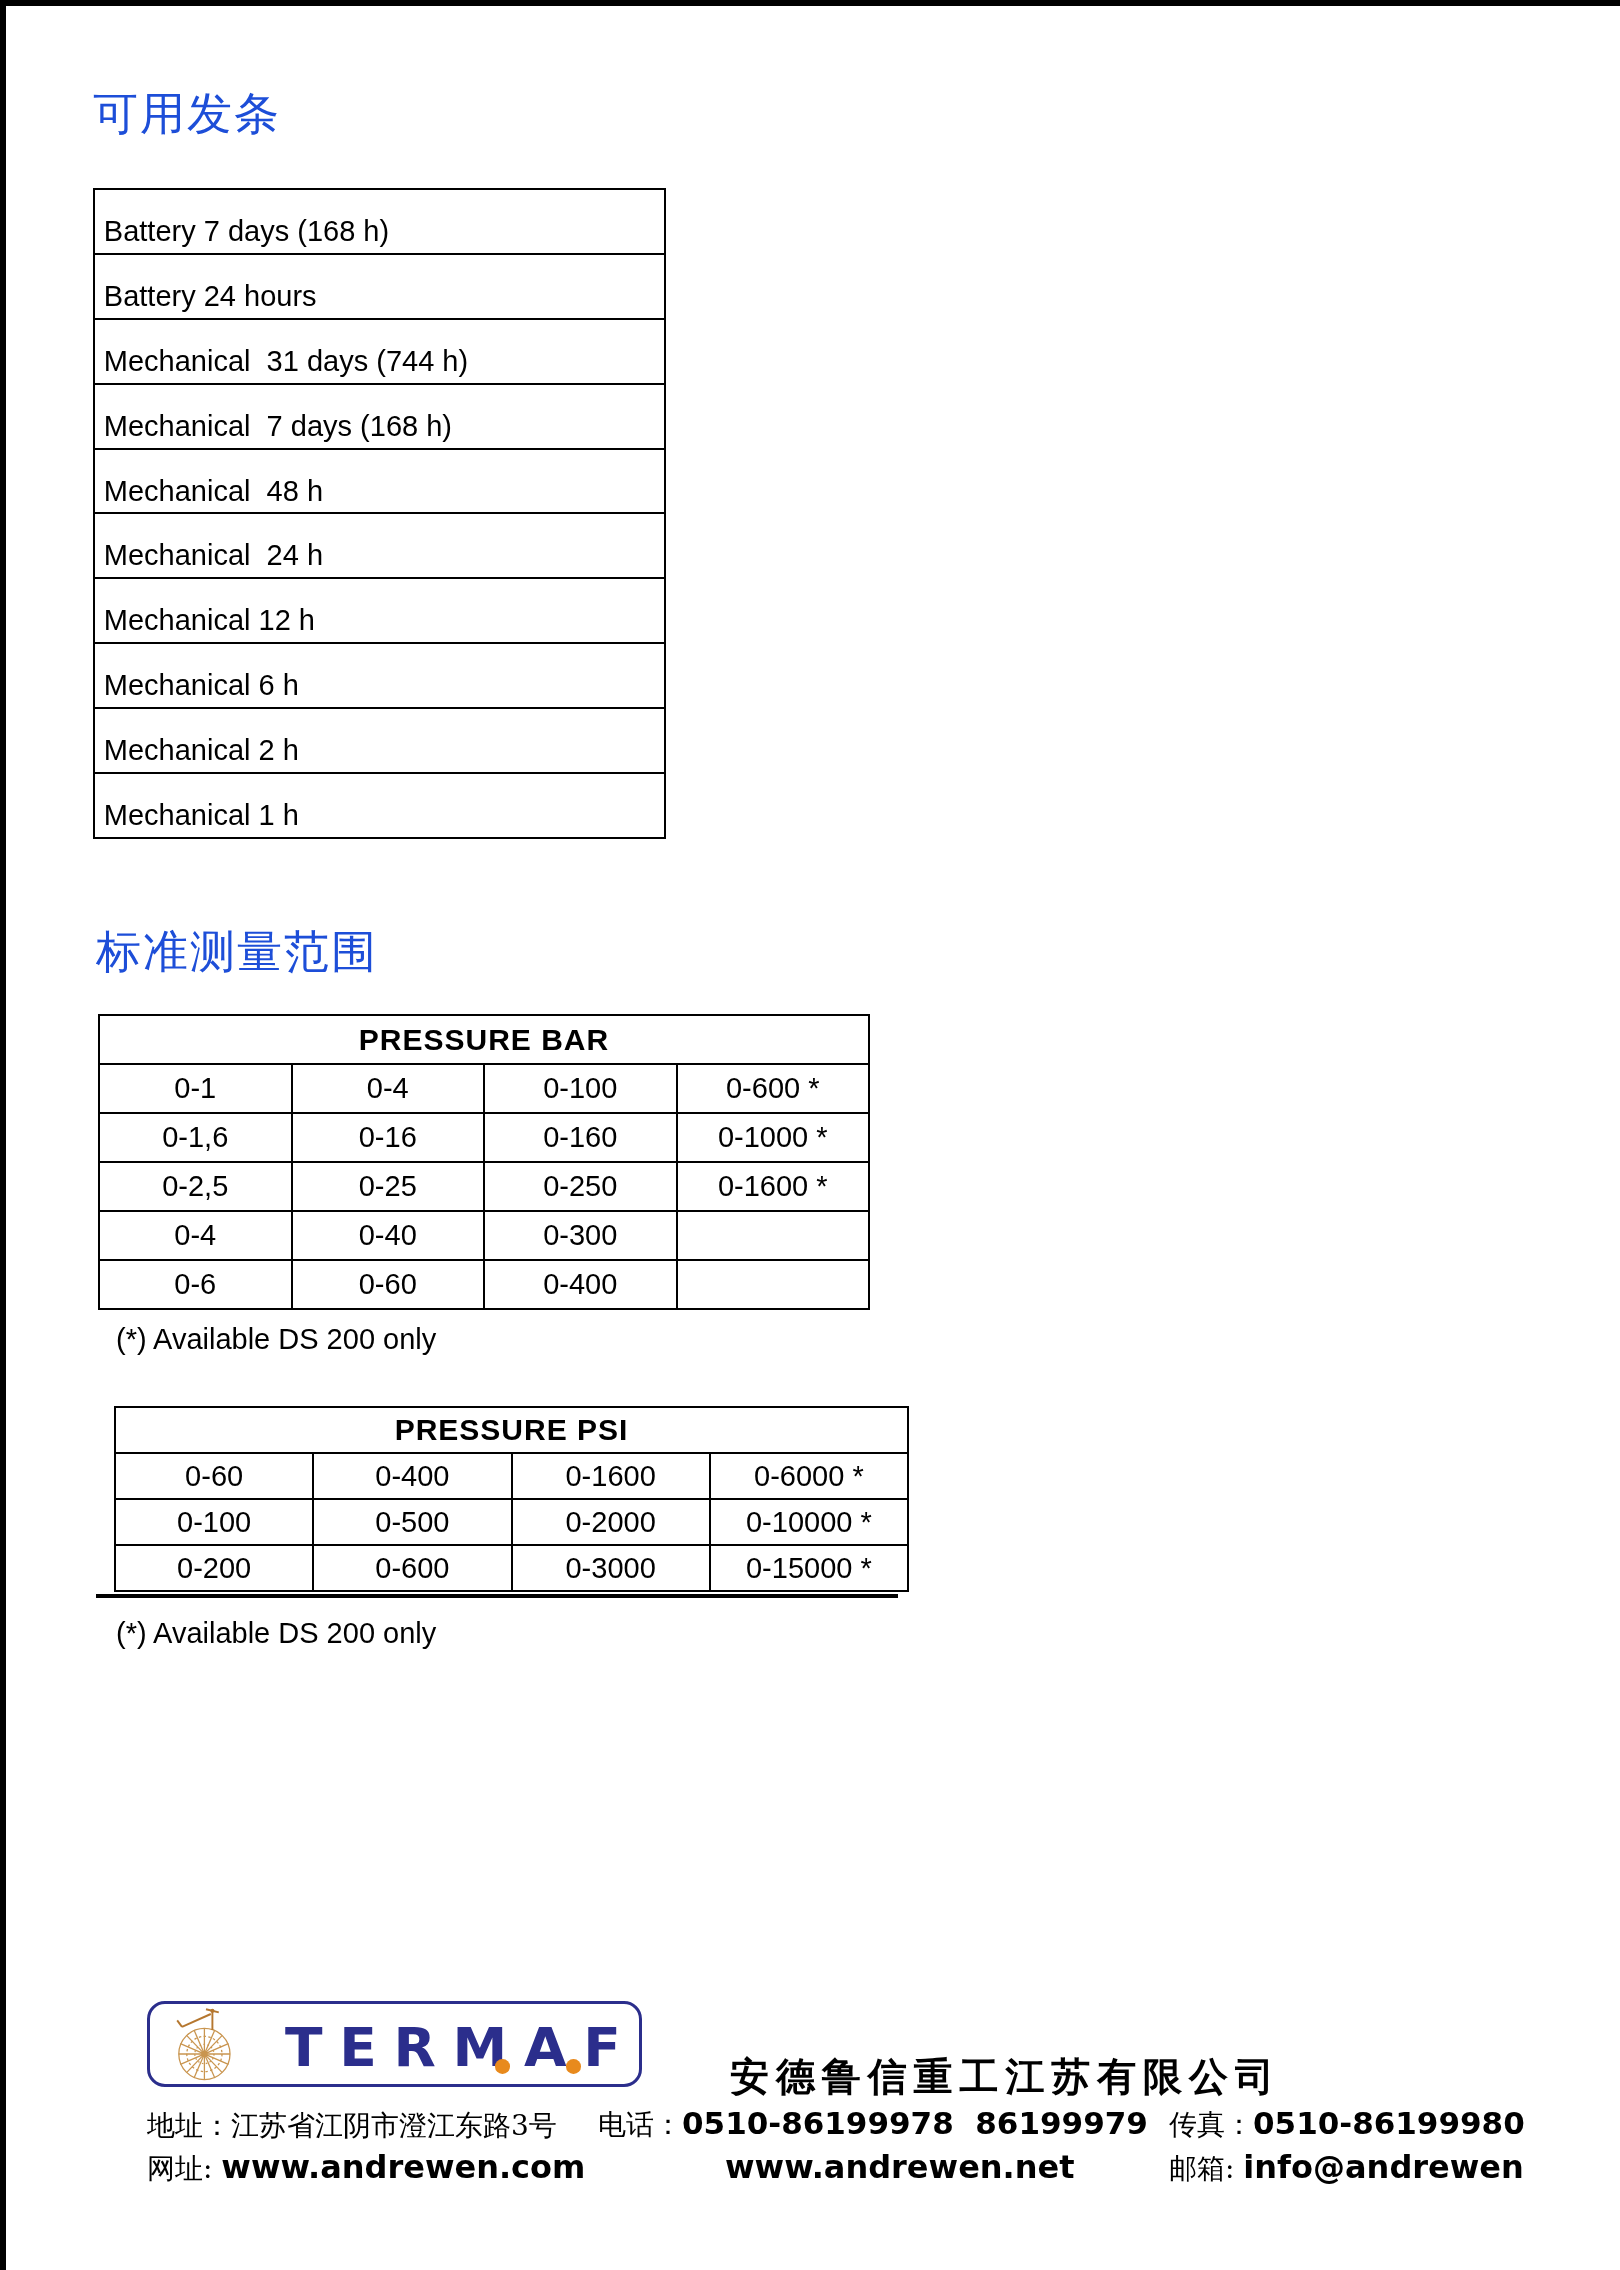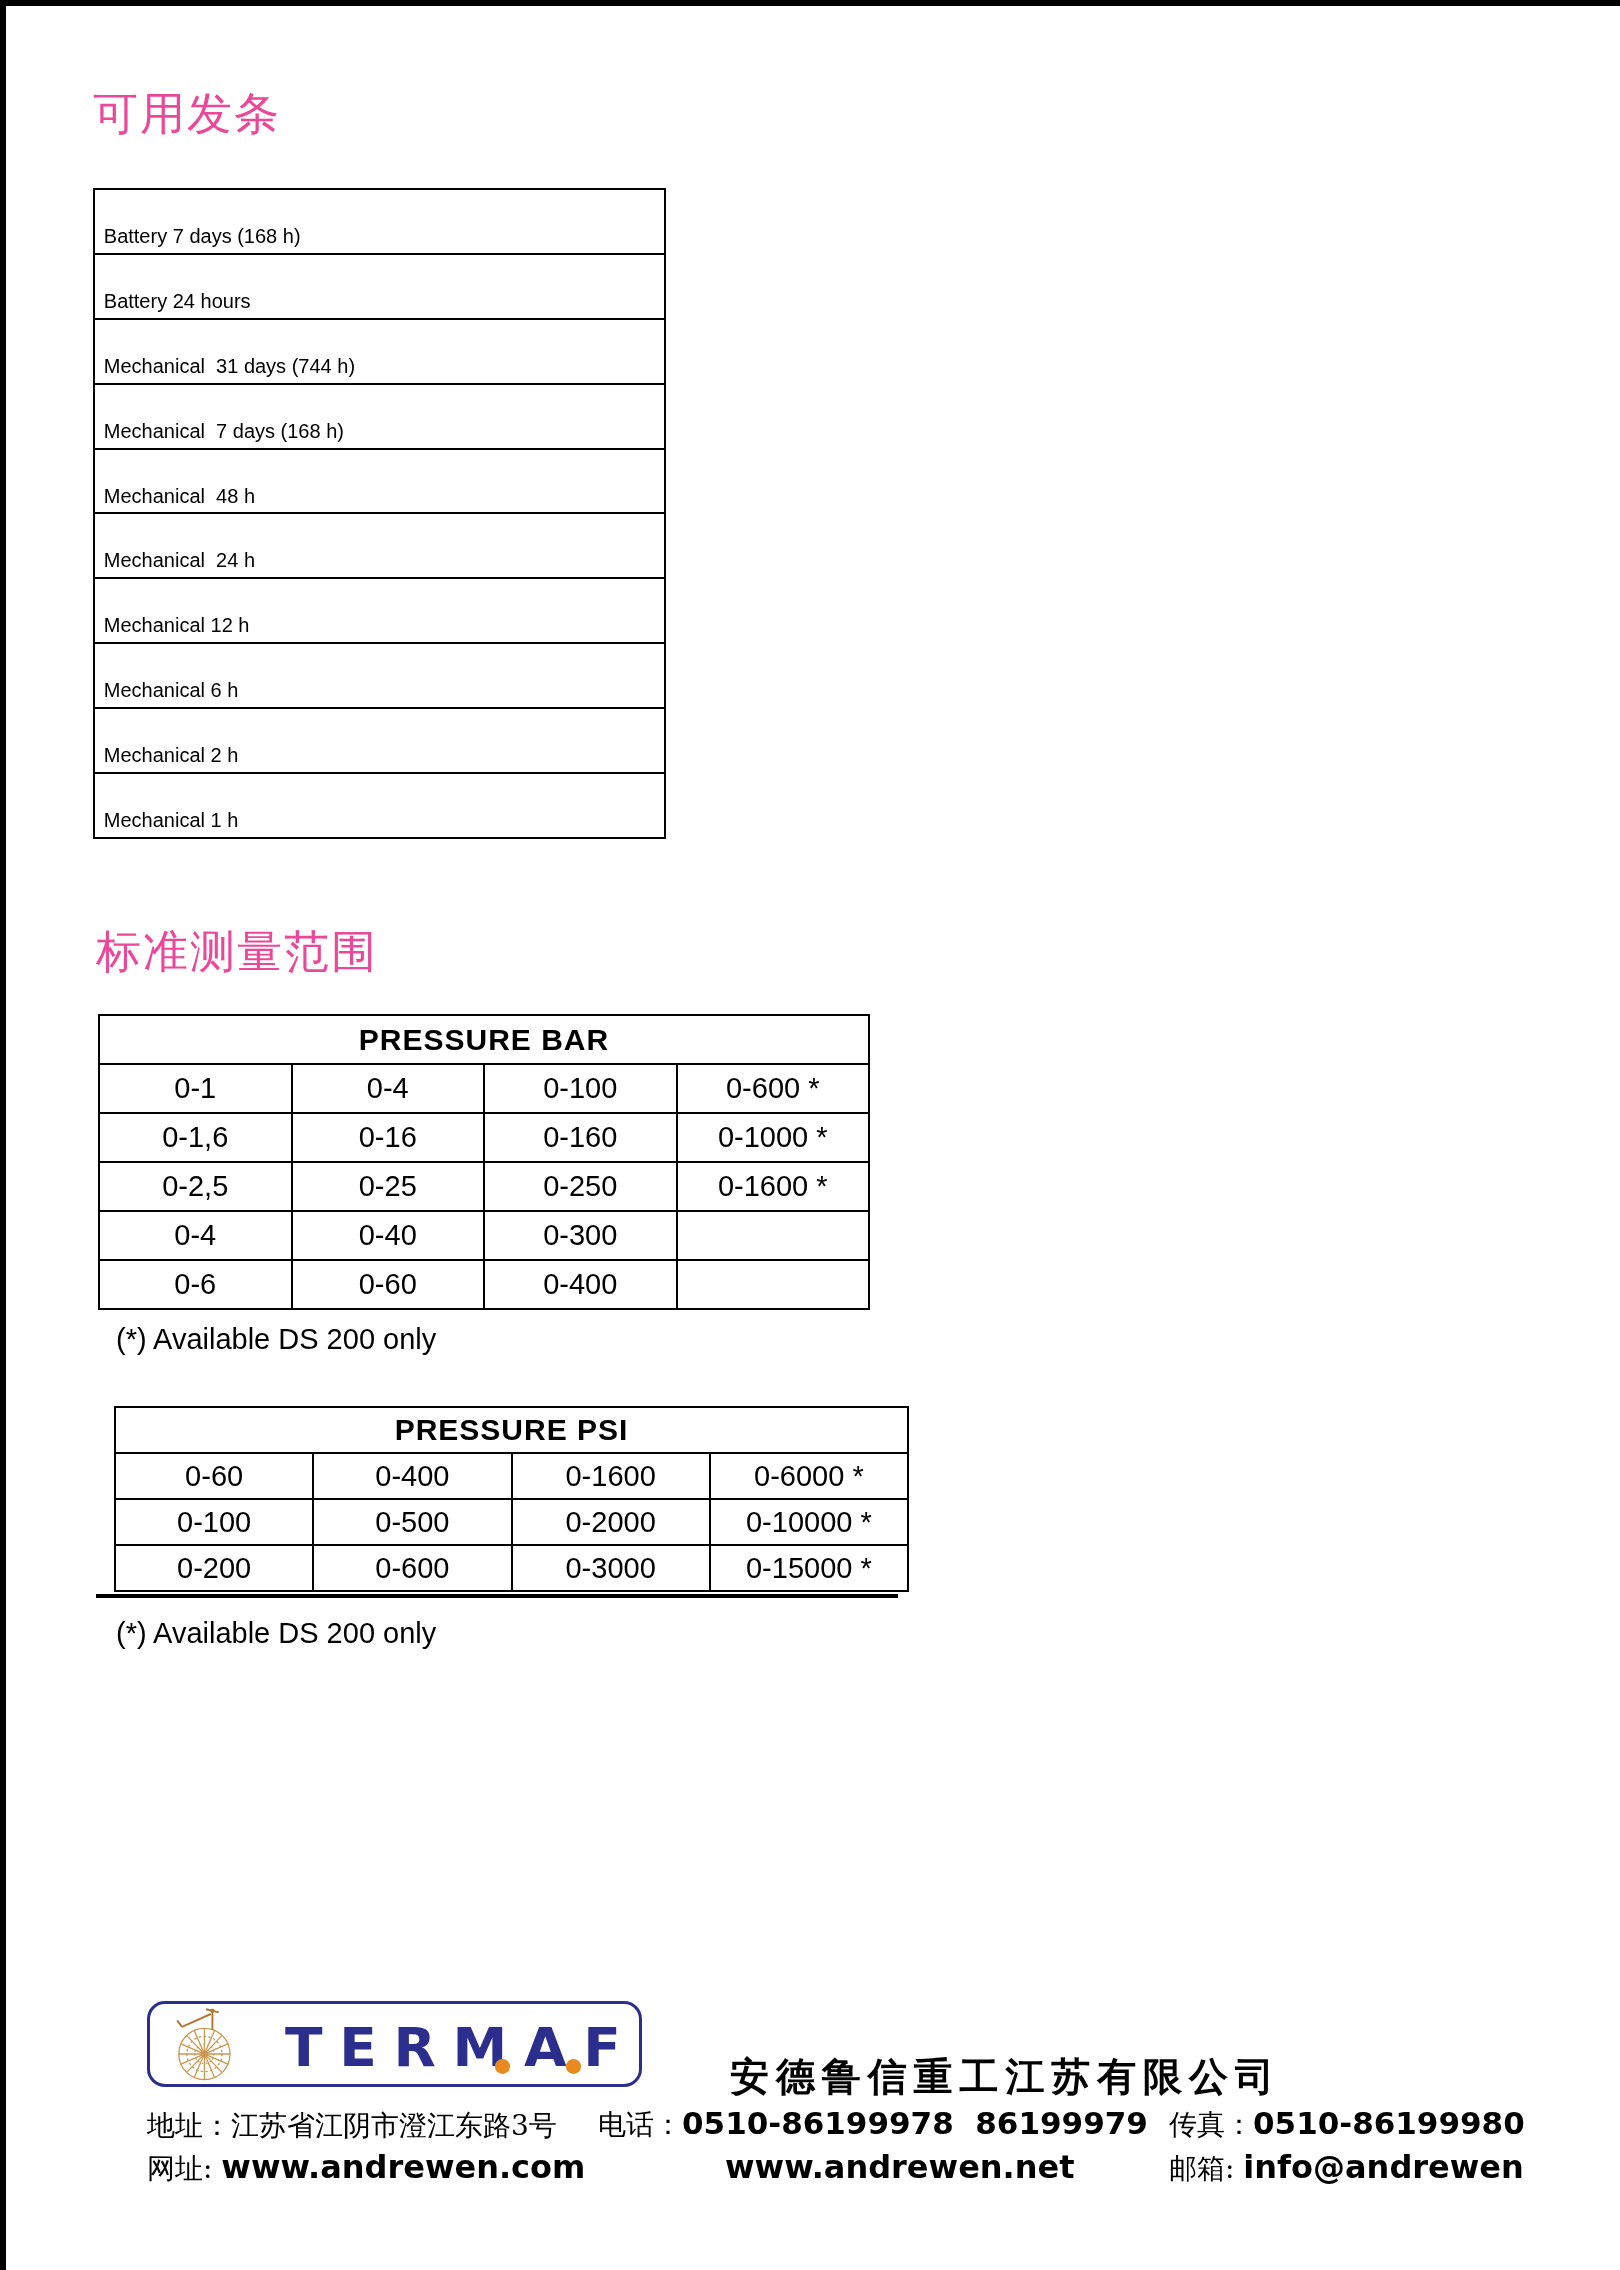--- a/index.html
+++ b/index.html
@@ -5,34 +5,34 @@
   html,body{margin:0;padding:0;background:#888;}
   .page{
     position:relative; width:1620px; height:2270px; background:#ffffff;
     overflow:hidden; font-family:"Liberation Sans", sans-serif; color:#000;
   }
   .edge-top{position:absolute;left:0;top:0;width:1620px;height:5.9px;background:#000;}
   .edge-left{position:absolute;left:0;top:0;width:5.9px;height:2270px;background:#000;}
 
   .h-cjk{
     position:absolute; font-family:"DejaVu Serif", serif; font-size:45px;
-    color:#ec4899; letter-spacing:2px; white-space:pre;
+    color:#1d4ed8; letter-spacing:2px; white-space:pre;
   }
   #heading-springs{left:93px; top:84px;}
   #heading-ranges{left:96px; top:922px;}
 
   
   table{border-collapse:collapse;}
   .springs{
     position:absolute; left:93px; top:188px; width:573px;
     border:2.9px solid #000;
   }
   .springs td{
     border-top:2px solid #000; height:58px; vertical-align:bottom;
-    padding:0 3.9px 4.9px 8.8px; font-size:20px; white-space:pre;
+    padding:0 3.9px 4.9px 8.8px; font-size:29px; white-space:pre;
   }
   .springs tr:first-child td{border-top:none;}
 
   
   .ptable{position:absolute; border:2.9px solid #000;}
   .ptable td{
     border:2.9px solid #000; text-align:center; vertical-align:middle;
     font-size:29px; white-space:pre;
   }
   .ptable td.phead{font-weight:bold; font-size:30px; height:47px; letter-spacing:1px;}

